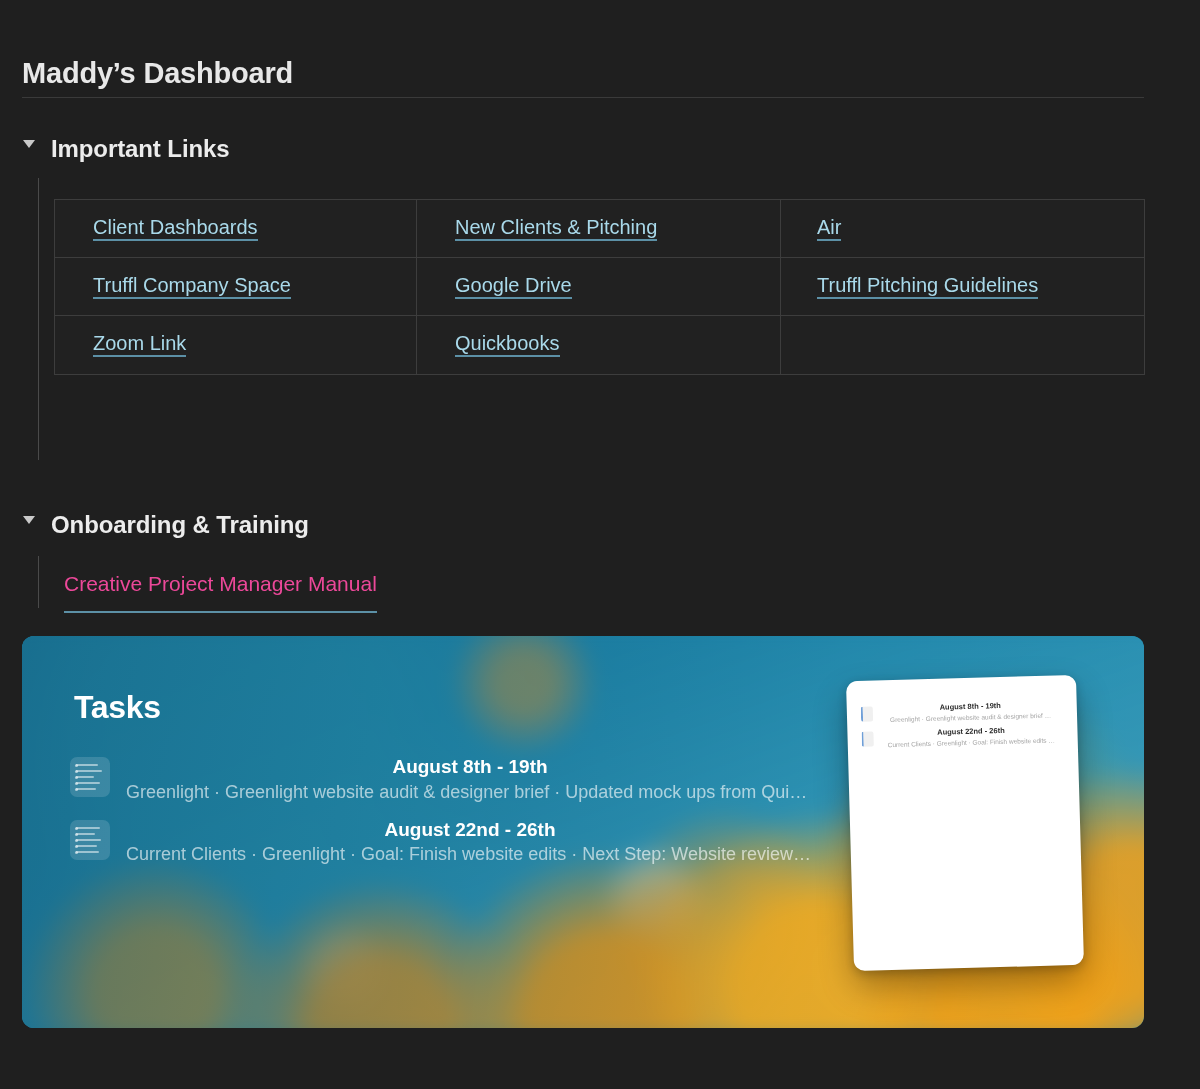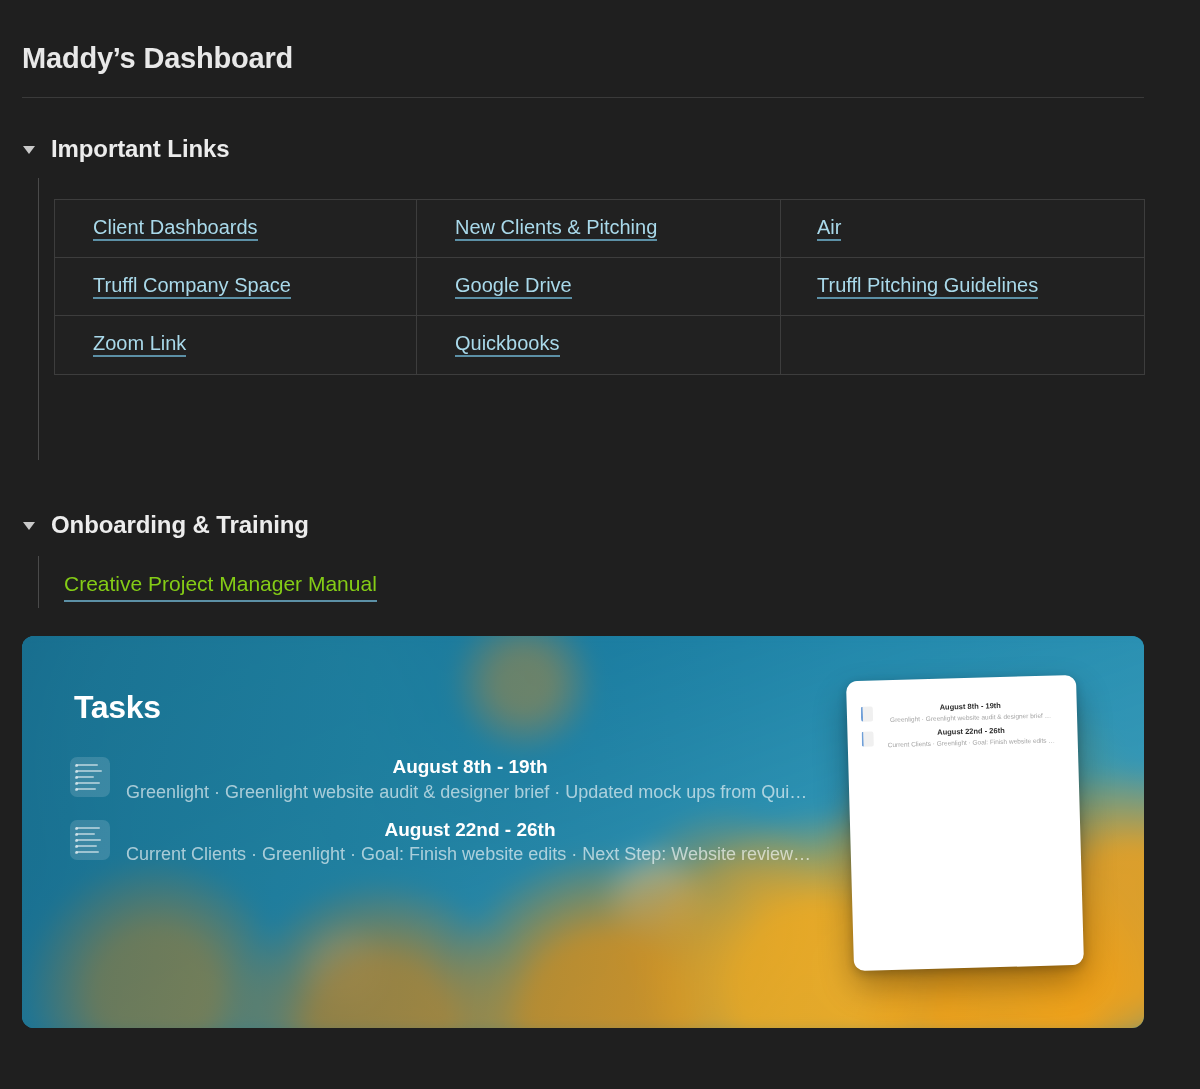--- a/index.html
+++ b/index.html
@@ -18,41 +18,40 @@
     position: relative;
     width: 1200px;
     height: 1089px;
     background: #1f1f1f;
   }
 
   
   .page-title {
     position: absolute;
     left: 22px;
-    top: 41px;
+    top: 56px;
     font-size: 29px;
     font-weight: bold;
     color: #e8e8e8;
     letter-spacing: -0.2px;
     line-height: 1.2;
   }
   .title-divider {
     position: absolute;
     left: 22px;
     top: 97px;
     width: 1122px;
     height: 1px;
     background: #3a3a3a;
   }
 
   
   .section-header {
     position: absolute;
     display: flex;
-    align-items: center;
     gap: 13px;
   }
   .toggle-arrow {
     width: 16px;
     height: 16px;
     position: relative;
     flex: 0 0 auto;
     cursor: pointer;
   }
   .toggle-arrow::after {
@@ -111,26 +110,26 @@
     margin-left: 20px;
   }
 
   
   .onboarding-link-wrap {
     position: absolute;
     left: 64px;
     top: 572px;
   }
   .plain-link {
-    color: #84cc16;
+    color: #ec4899;
     font-size: 21px;
     text-decoration: none;
     border-bottom: 2px solid #5c90a6;
     cursor: pointer;
-    padding-bottom: 5px;
+    padding-bottom: 16px;
   }
 
   
   .banner {
     position: absolute;
     left: 22px;
     top: 636px;
     width: 1122px;
     height: 392px;
     border-radius: 12px;

